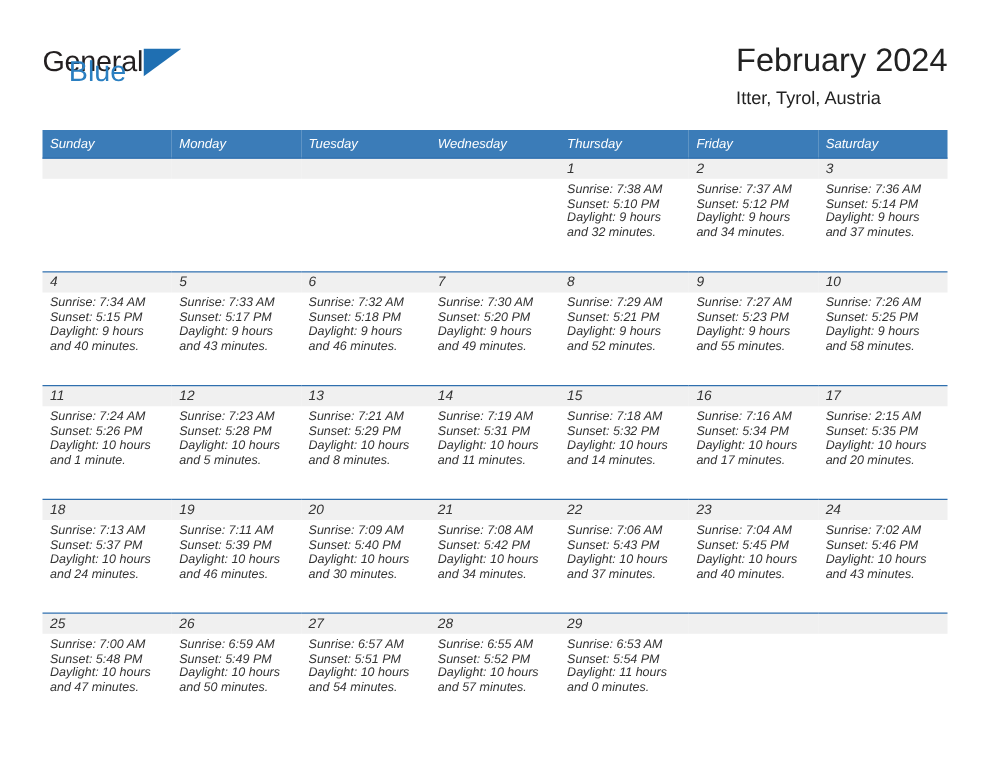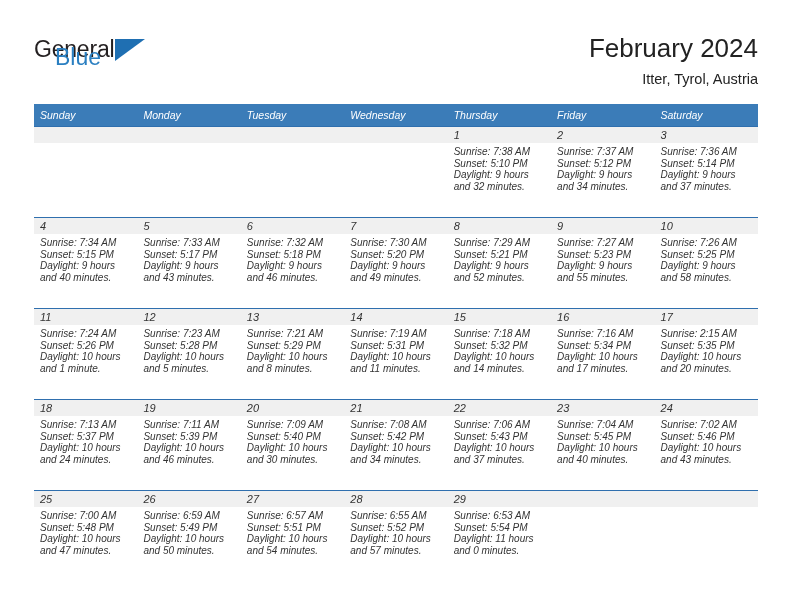--- a/index.html
+++ b/index.html
@@ -61,21 +61,20 @@
     width: 0;
     height: 0;
     border-left: 30px solid #1f6fb2;
     border-bottom: 22px solid transparent;
   }
 
   .title-block {
     position: absolute;
     right: 34px;
     top: 32px;
-    text-align: right;
   }
   .cal-title {
     font-size: 26px;
     color: #222222;
     line-height: 32px;
     white-space: nowrap;
   }
   .cal-subtitle {
     font-size: 14.5px;
     color: #222222;

